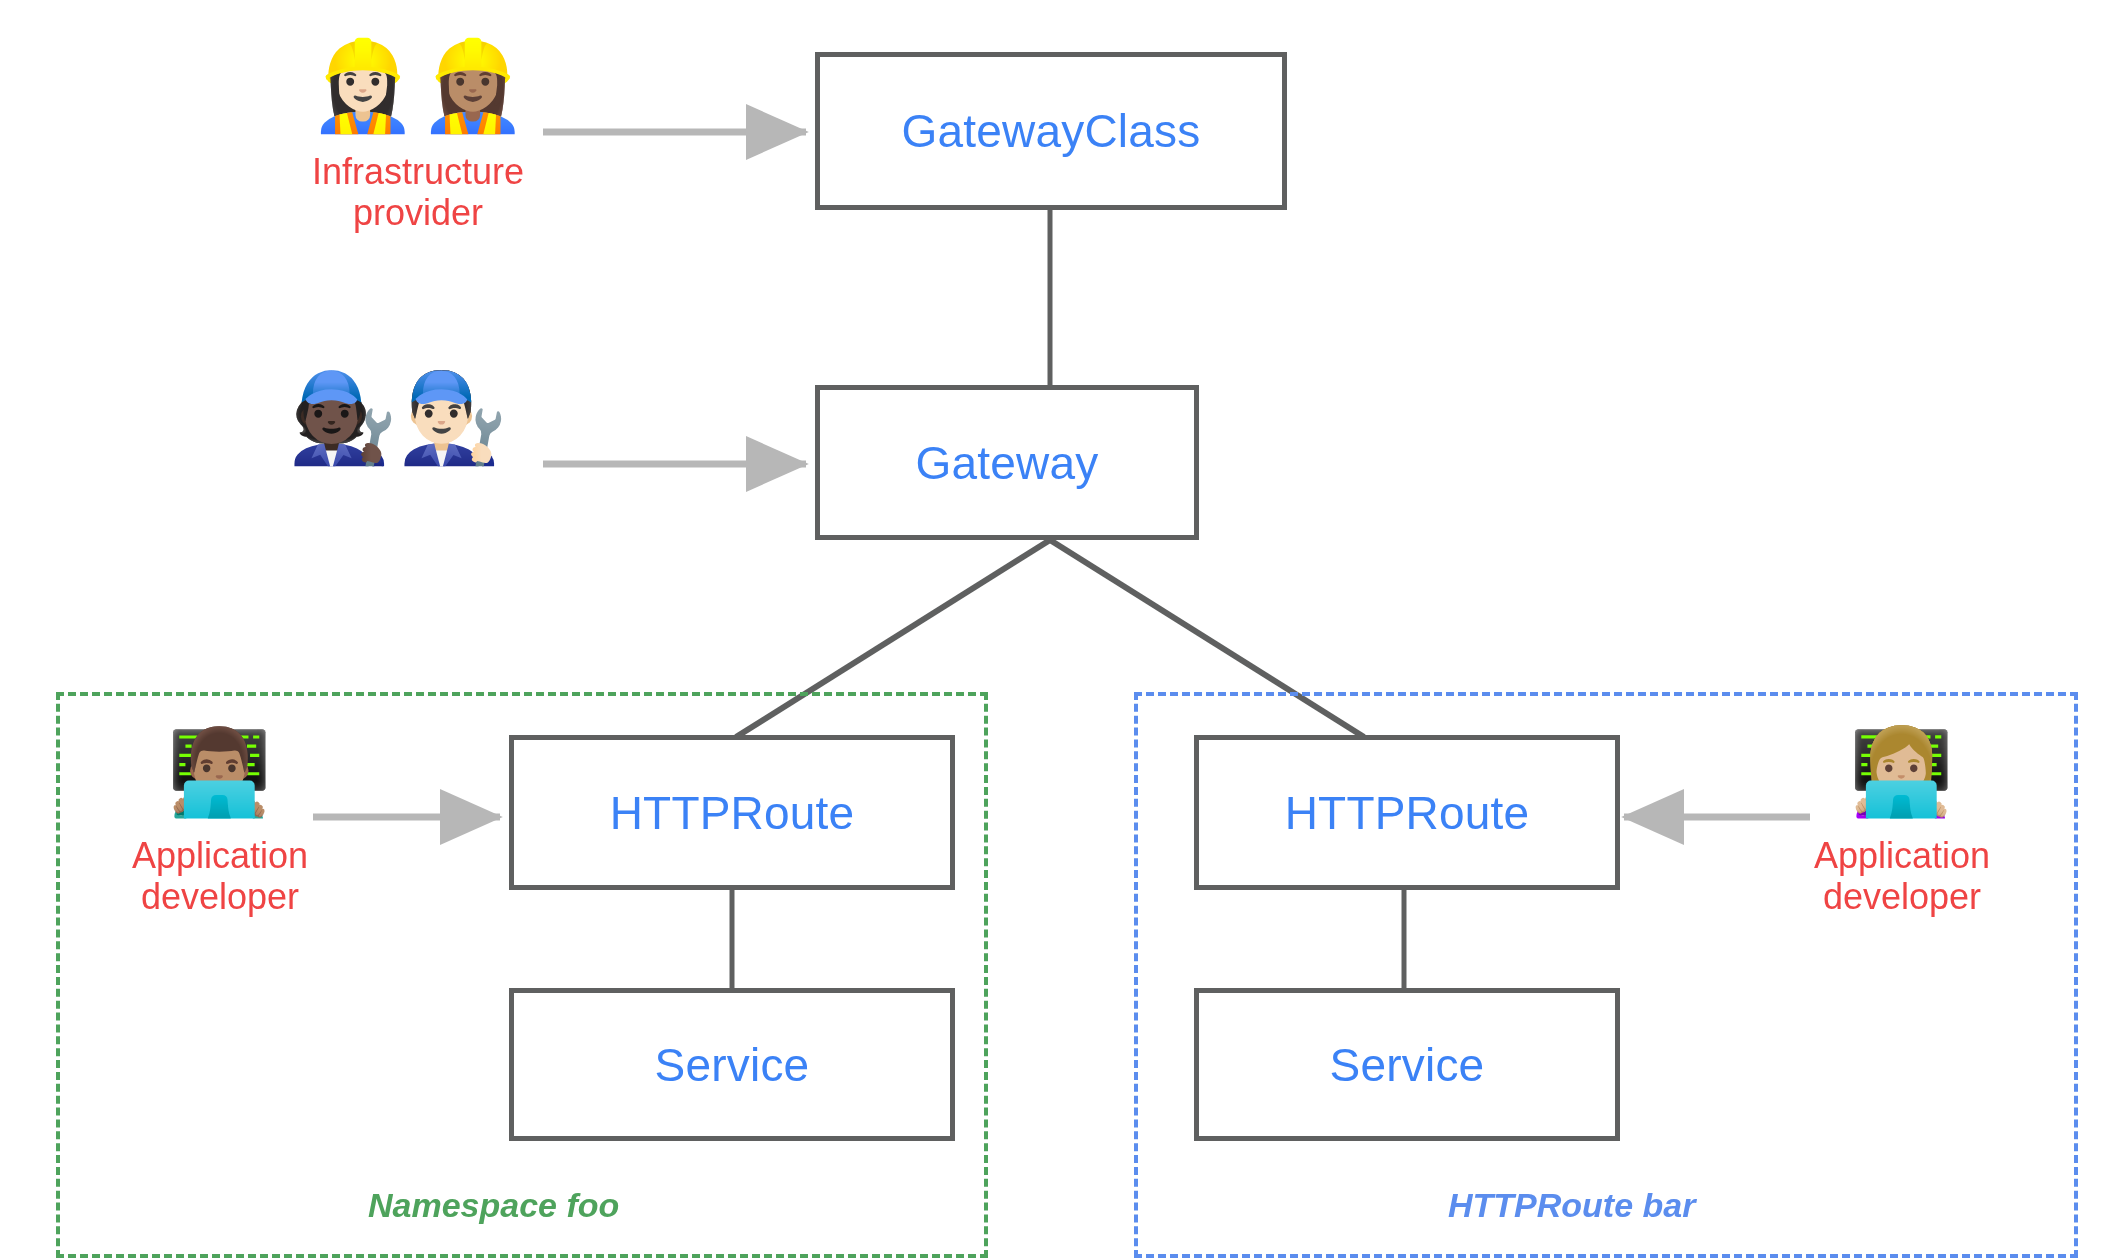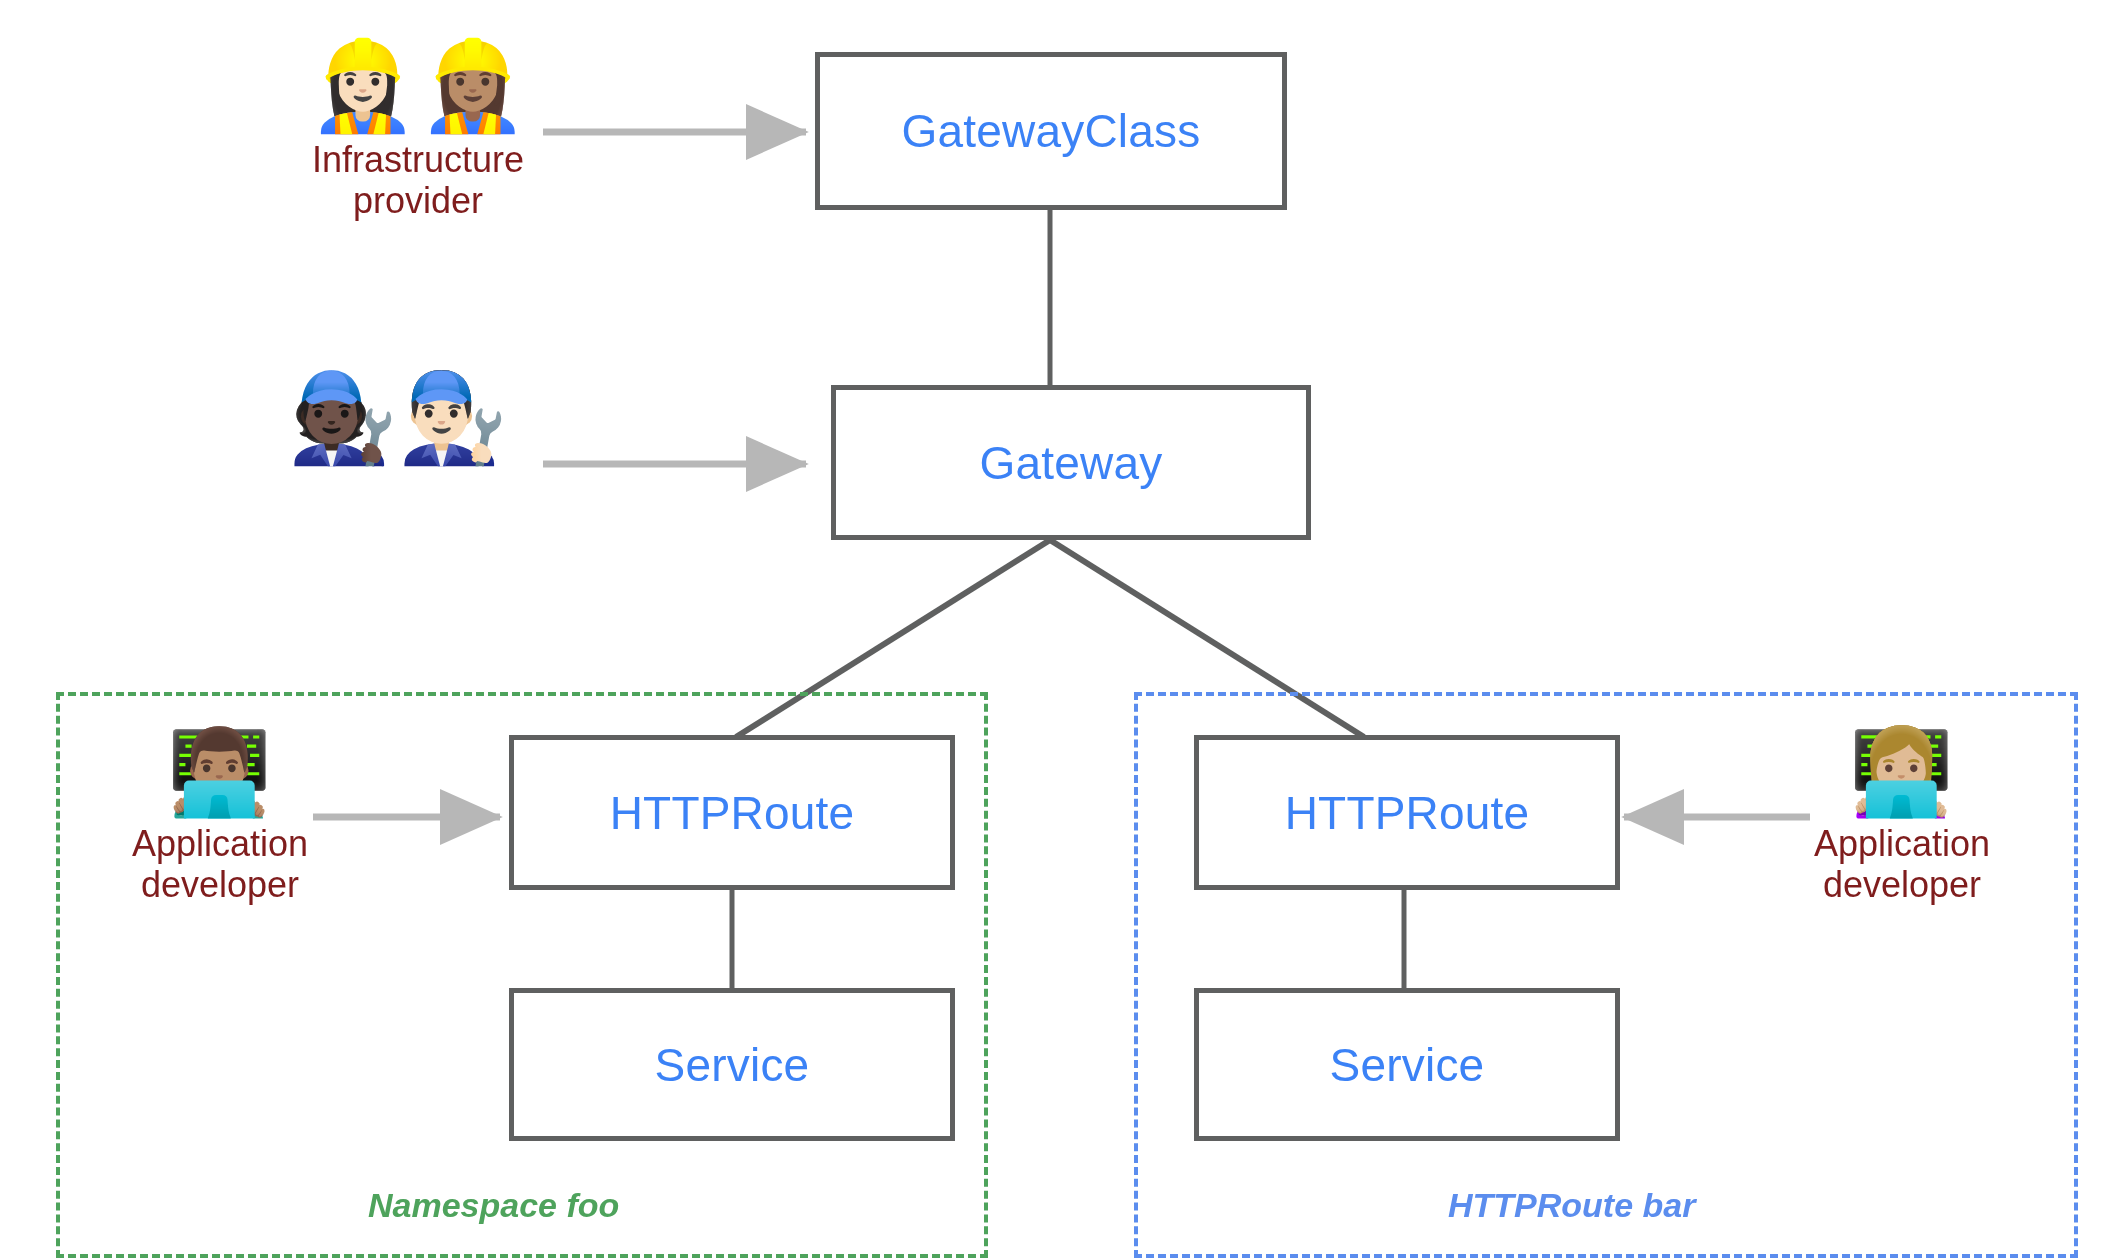--- a/index.html
+++ b/index.html
@@ -69,24 +69,24 @@
     width: 360px;
   }
   .persona-emoji {
     font-size: 88px;
     line-height: 1.05;
     white-space: nowrap;
     font-family: "DejaVu Sans", sans-serif;
   }
   .persona-emoji.small { font-size: 84px; }
   .persona-name {
-    margin-top: 8px;
+    margin-top: 20px;
     font-size: 36px;
     line-height: 1.12;
-    color: #7f1d1d;
+    color: #ef4444;
     white-space: pre-line;
   }
 </style>
 </head>
 <body>
 
 <div id="canvas">
 
   <svg class="layer" viewBox="0 0 2112 1258" xmlns="http://www.w3.org/2000/svg">
     <defs>
@@ -122,21 +122,21 @@
   <div class="ns-label ns-label-foo" style="left:368px; top:1186px;">Namespace foo</div>
 
   <div class="namespace ns-bar" style="left:1134px; top:692px; width:944px; height:566px;"></div>
 
   <div class="ns-label ns-label-bar" style="left:1448px; top:1186px;">HTTPRoute bar</div>
 
   <div class="node" style="left:815px; top:52px; width:472px; height:158px;">
     <span class="node-label">GatewayClass</span>
   </div>
 
-  <div class="node" style="left:815px; top:385px; width:480px; height:155px;margin-left:16px;">
+  <div class="node" style="left:815px; top:385px; width:384px; height:155px;">
     <span class="node-label">Gateway</span>
   </div>
 
   <div class="node" style="left:509px; top:735px; width:446px; height:155px;">
     <span class="node-label">HTTPRoute</span>
   </div>
 
   <div class="node" style="left:509px; top:988px; width:446px; height:153px;">
     <span class="node-label">Service</span>
   </div>

